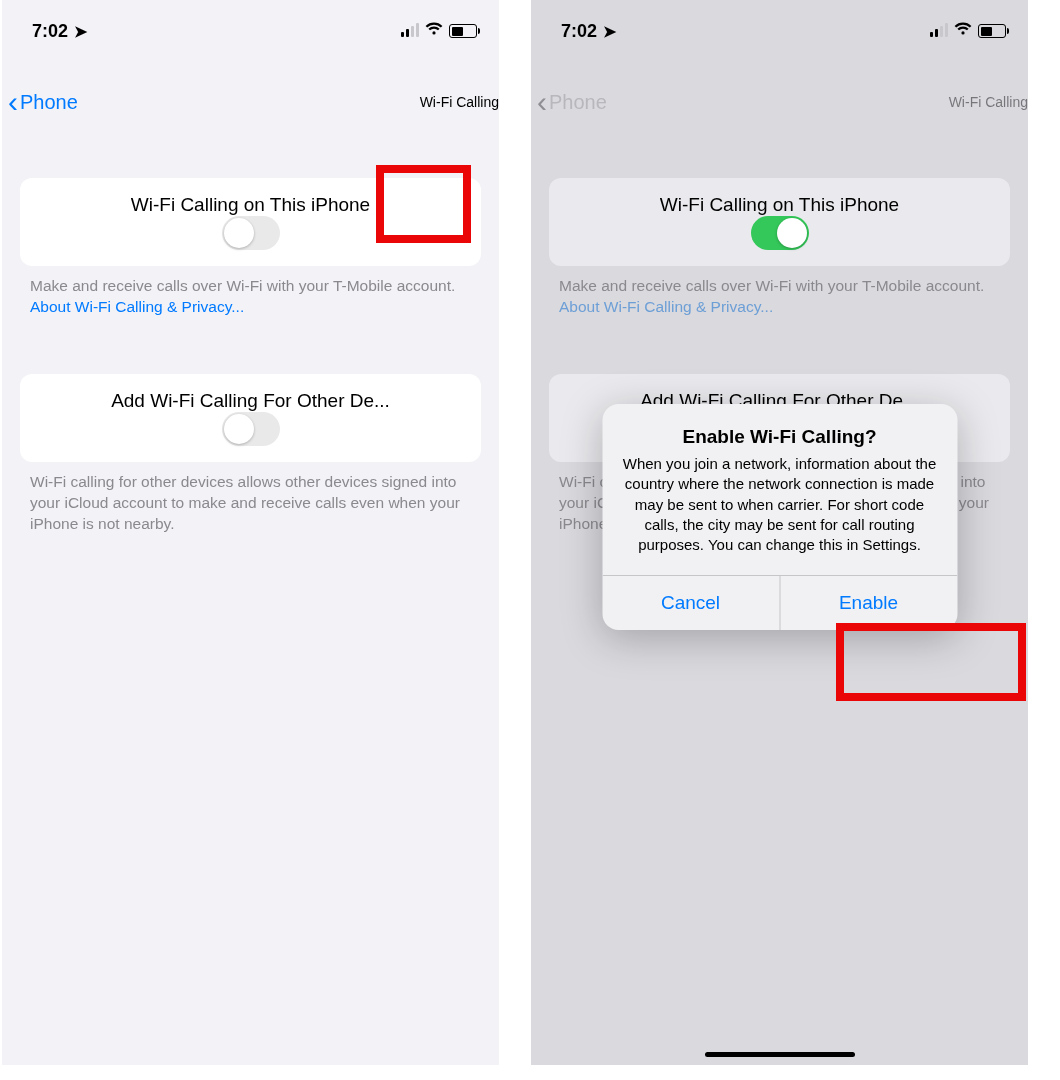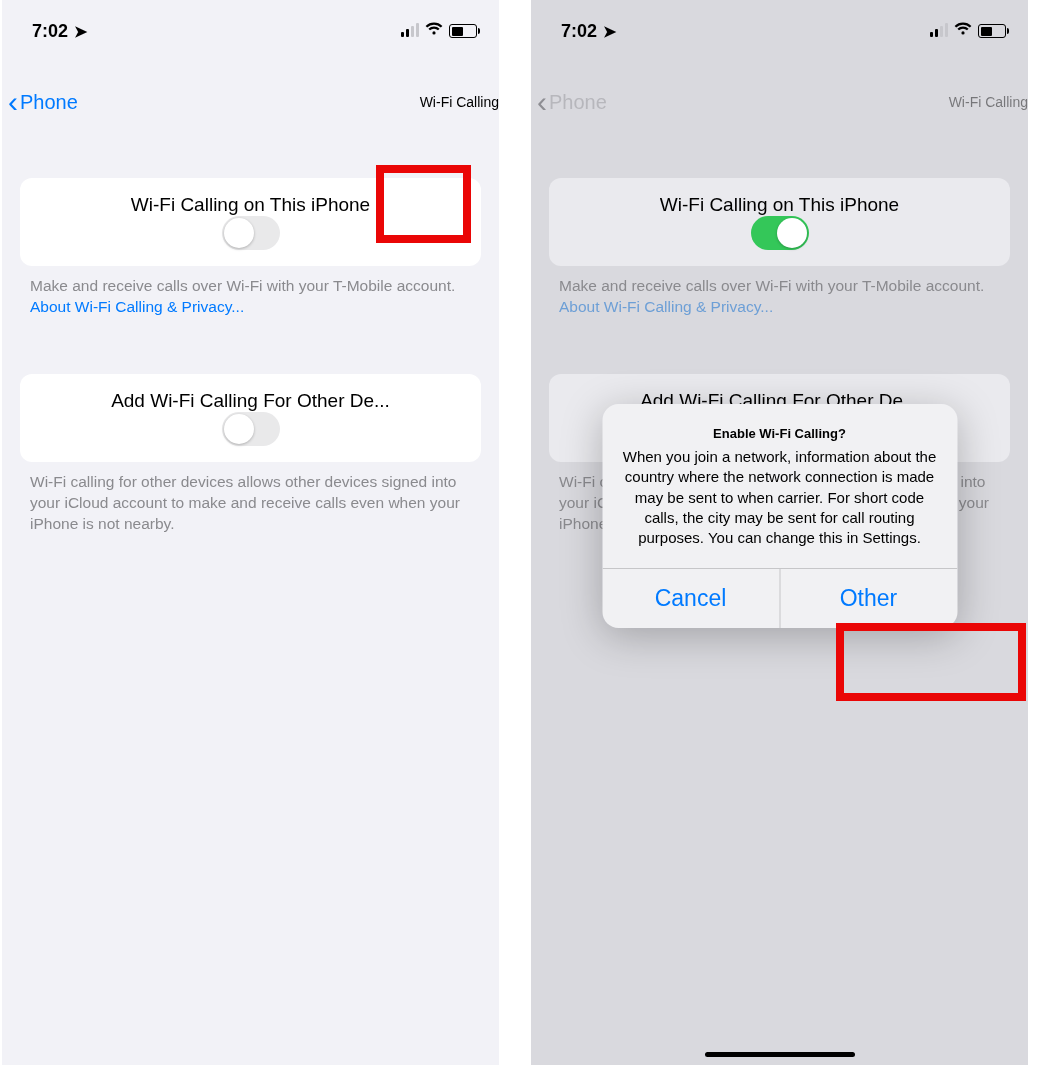--- a/index.html
+++ b/index.html
@@ -118,30 +118,30 @@
     position:absolute; inset:0; pointer-events:none;
   }
   .alert {
     position:absolute; left:50%; top:404px; transform:translateX(-50%);
     width:355px; background:#f1f1f3; border-radius:16px;
     box-shadow:0 8px 40px rgba(0,0,0,0.25);
     text-align:center; overflow:hidden;
     pointer-events:auto;
   }
   .alert-title {
-    font-weight:600; font-size:13px; padding:22px 22px 6px 22px;
+    font-weight:600; font-size:19px; padding:22px 22px 6px 22px;
   }
   .alert-body {
     font-size:15px; line-height:1.35; padding:0 20px 20px 20px;
   }
   .alert-buttons {
     display:flex; border-top:0.5px solid #c6c6c8;
   }
   .alert-btn {
-    flex:1; padding:16px 0; font-size:23px; color:#007aff; background:transparent;
+    flex:1; padding:16px 0; font-size:19px; color:#007aff; background:transparent;
   }
   .alert-btn + .alert-btn { border-left:0.5px solid #c6c6c8; }
 
   
   .home-ind {
     position:absolute; bottom:8px; left:50%; transform:translateX(-50%);
     width:150px; height:5px; background:#000; border-radius:3px;
   }
 </style>
 </head>
@@ -257,21 +257,21 @@
       </div>
       <div class="footer-text">Wi-Fi calling for other devices allows other devices signed into your iCloud account to make and receive calls even when your iPhone is not nearby.</div>
     </div>
 
     <div class="alert-backdrop">
       <div class="alert">
         <div class="alert-title">Enable Wi-Fi Calling?</div>
         <div class="alert-body">When you join a network, information about the country where the network connection is made may be sent to when carrier. For short code calls, the city may be sent for call routing purposes. You can change this in Settings.</div>
         <div class="alert-buttons">
           <div class="alert-btn">Cancel</div>
-          <div class="alert-btn">Other</div>
+          <div class="alert-btn">Enable</div>
         </div>
       </div>
     </div>
 
     <div class="home-ind"></div>
   </div>
 
   <div class="hl hl1"></div>
   <div class="hl hl2"></div>
 

